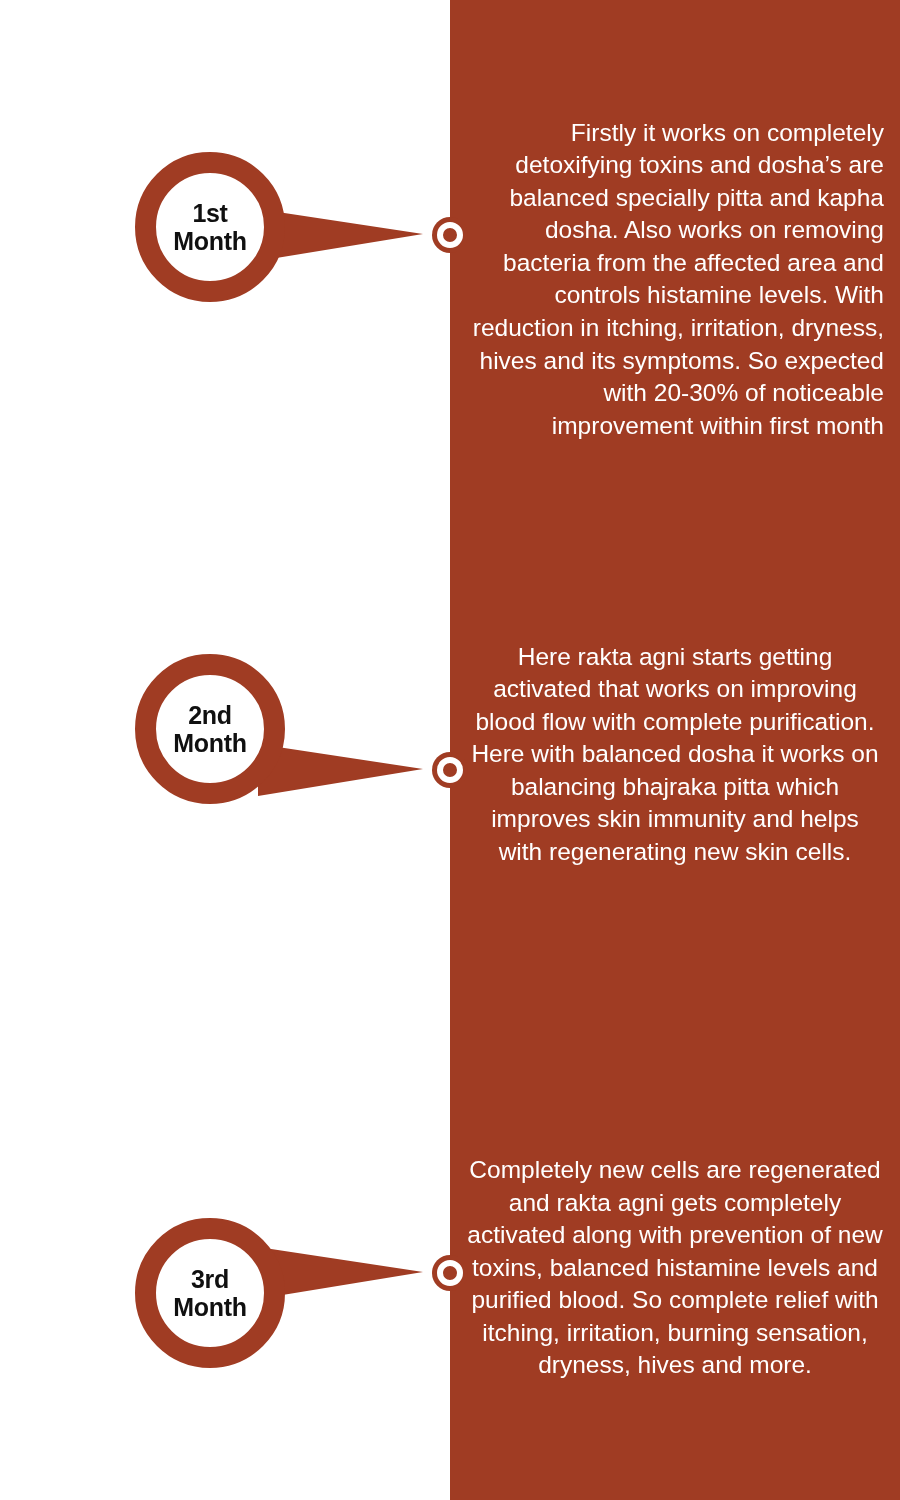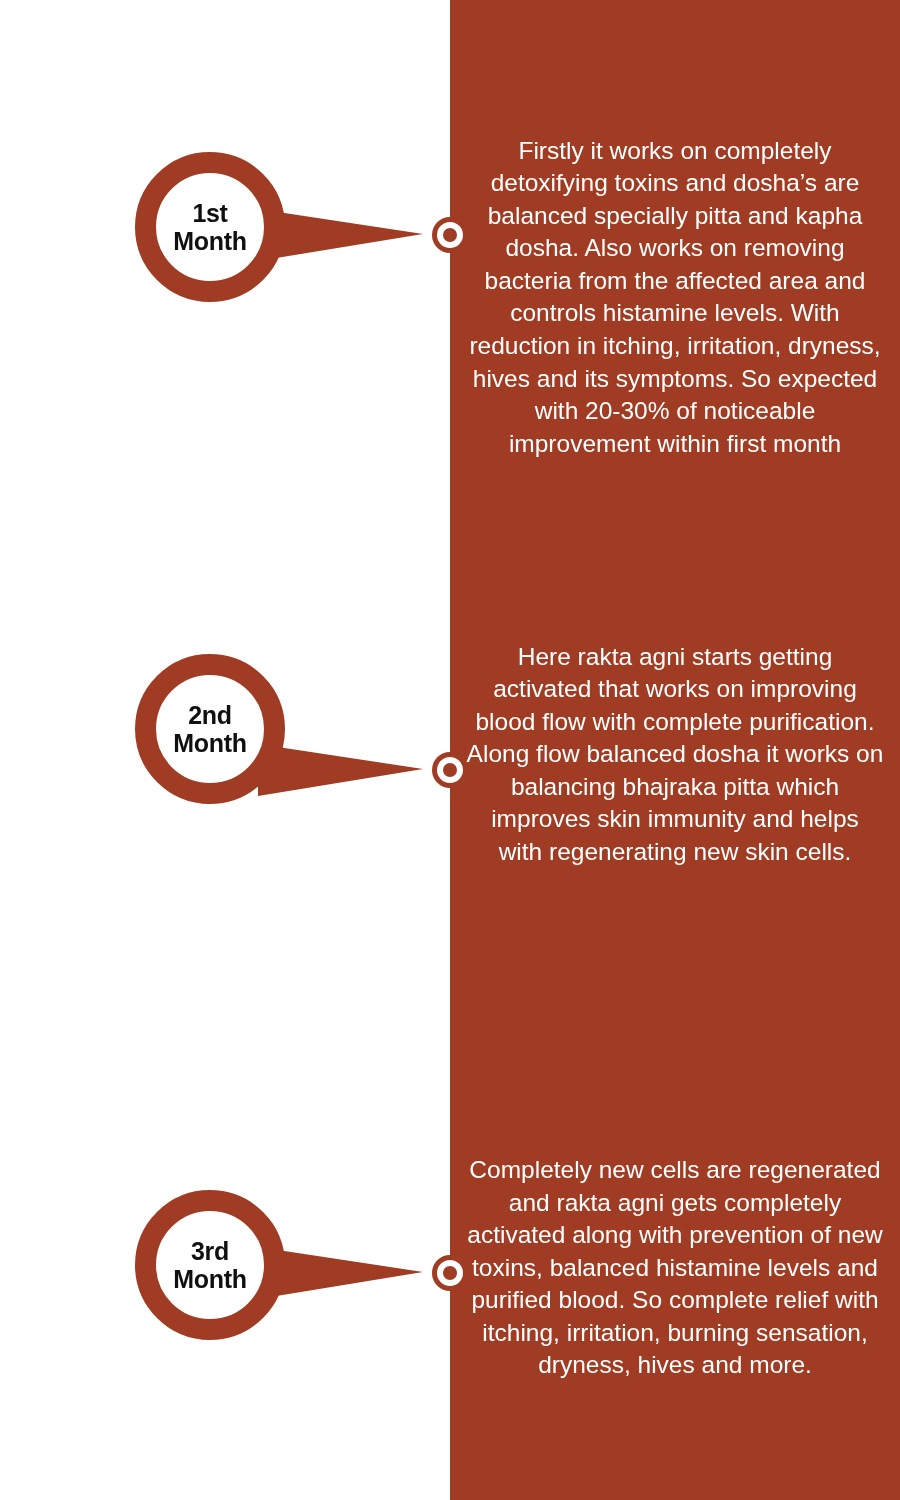--- a/index.html
+++ b/index.html
@@ -133,52 +133,52 @@
 
     <div class="badge" style="top:152px;">
       <span class="badge-line">1st</span>
       <span class="badge-line">Month</span>
     </div>
 
     <div class="marker" style="top:217px;">
       <div class="marker-ring"></div>
     </div>
 
-    <p class="desc" style="top:110px;">Firstly it works on completely detoxifying toxins and dosha’s are balanced specially pitta and kapha dosha. Also works on removing bacteria from the affected area and controls histamine levels. With reduction in itching, irritation, dryness, hives and its symptoms. So expected with 20-30% of noticeable improvement within first month</p>
+    <p class="desc" style="top:92px;text-align:right;">Firstly it works on completely detoxifying toxins and dosha’s are balanced specially pitta and kapha dosha. Also works on removing bacteria from the affected area and controls histamine levels. With reduction in itching, irritation, dryness, hives and its symptoms. So expected with 20-30% of noticeable improvement within first month</p>
   </div>
 
   <div class="stage" style="top:0;">
 
     <div class="tail" style="top:738px;">
       <svg viewBox="0 0 165 64" preserveAspectRatio="none" aria-hidden="true">
         <path d="M 0 6 L 165 31 L 0 58 Z" fill="#a03c23"></path>
       </svg>
     </div>
 
     <div class="badge" style="top:654px;">
       <span class="badge-line">2nd</span>
       <span class="badge-line">Month</span>
     </div>
 
     <div class="marker" style="top:752px;">
       <div class="marker-ring"></div>
     </div>
 
-    <p class="desc" style="top:616px;">Here rakta agni starts getting activated that works on improving blood flow with complete purification. Along flow balanced dosha it works on balancing bhajraka pitta which improves skin immunity and helps with regenerating new skin cells.</p>
+    <p class="desc" style="top:616px;">Here rakta agni starts getting activated that works on improving blood flow with complete purification. Here with balanced dosha it works on balancing bhajraka pitta which improves skin immunity and helps with regenerating new skin cells.</p>
   </div>
 
   <div class="stage" style="top:0;">
 
     <div class="tail" style="top:1241px;">
       <svg viewBox="0 0 165 64" preserveAspectRatio="none" aria-hidden="true">
         <path d="M 0 6 L 165 31 L 0 58 Z" fill="#a03c23"></path>
       </svg>
     </div>
 
-    <div class="badge" style="top:1190px;">
+    <div class="badge" style="top:1218px;">
       <span class="badge-line">3rd</span>
       <span class="badge-line">Month</span>
     </div>
 
     <div class="marker" style="top:1255px;">
       <div class="marker-ring"></div>
     </div>
 
     <p class="desc" style="top:1127px;margin-top:27px;">Completely new cells are regenerated and rakta agni gets completely activated along with prevention of new toxins, balanced histamine levels and purified blood. So complete relief with itching, irritation, burning sensation, dryness, hives and more.</p>
   </div>

